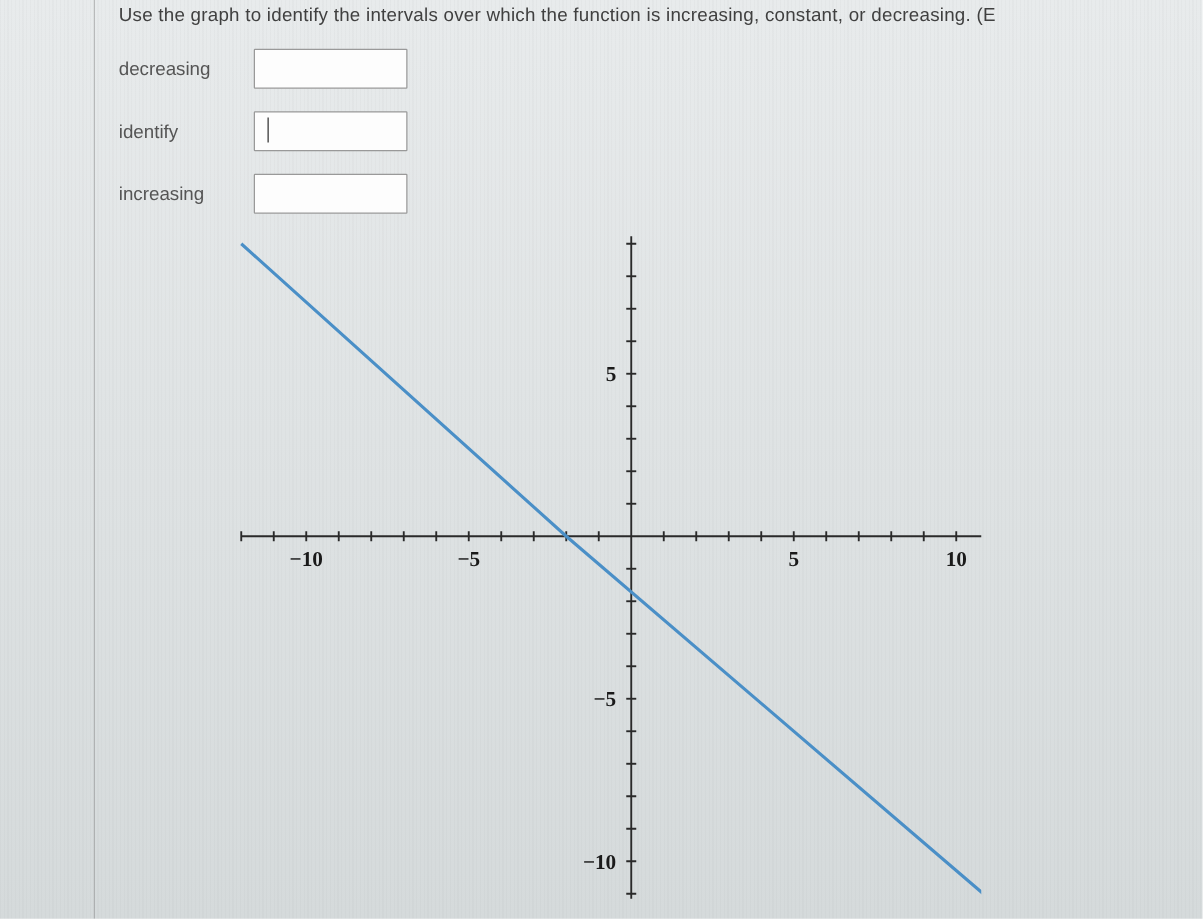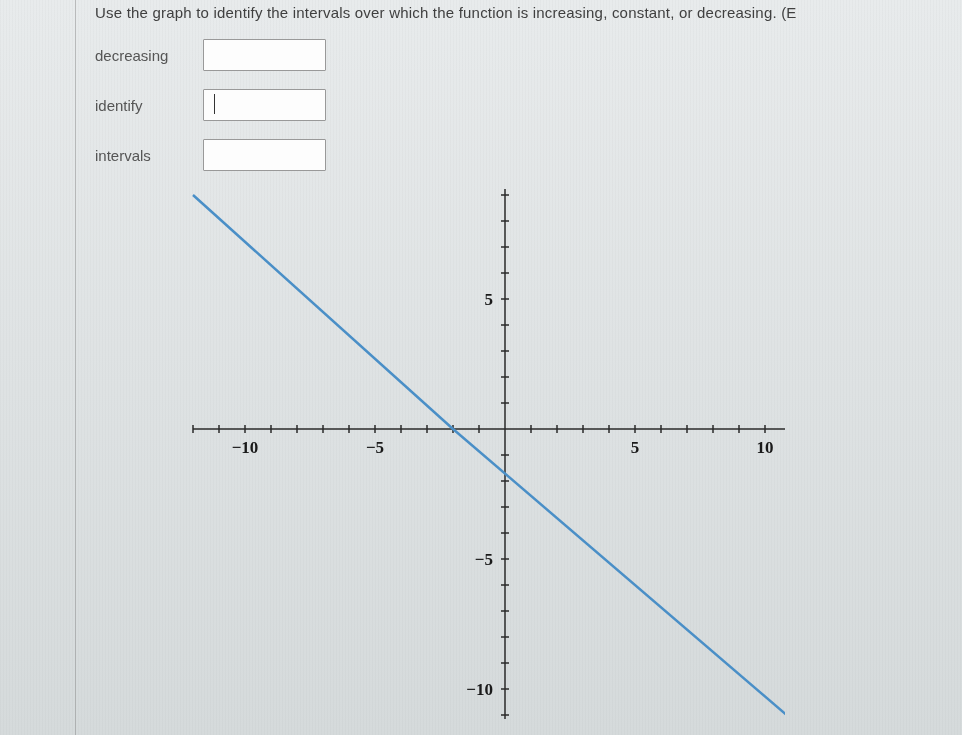--- a/index.html
+++ b/index.html
@@ -93,21 +93,21 @@
     <span class="input-label">decreasing</span>
     <input class="input-box" type="text" value="" style="">
   </div>
 
   <div class="input-row">
     <span class="input-label">identify</span>
     <div class="input-box active"><span class="cursor-bar"></span></div>
   </div>
 
   <div class="input-row">
-    <span class="input-label">intervals</span>
+    <span class="input-label">increasing</span>
     <input class="input-box" type="text" value="" style="">
   </div>
 
   <div class="graph-container">
     <svg id="graph-svg" width="600" height="530">
         <line x1="8" y1="240" x2="632" y2="240" class="axis-line"></line>
         <line x1="320" y1="552" x2="320" y2="-72" class="axis-line"></line>
         <polyline points="624,235 632,240 624,245" class="axis-line" fill="none"></polyline>
         <polyline points="315,-64 320,-72 325,-64" class="axis-line" fill="none"></polyline>
         <line x1="8" y1="236" x2="8" y2="244" class="tick"></line>

